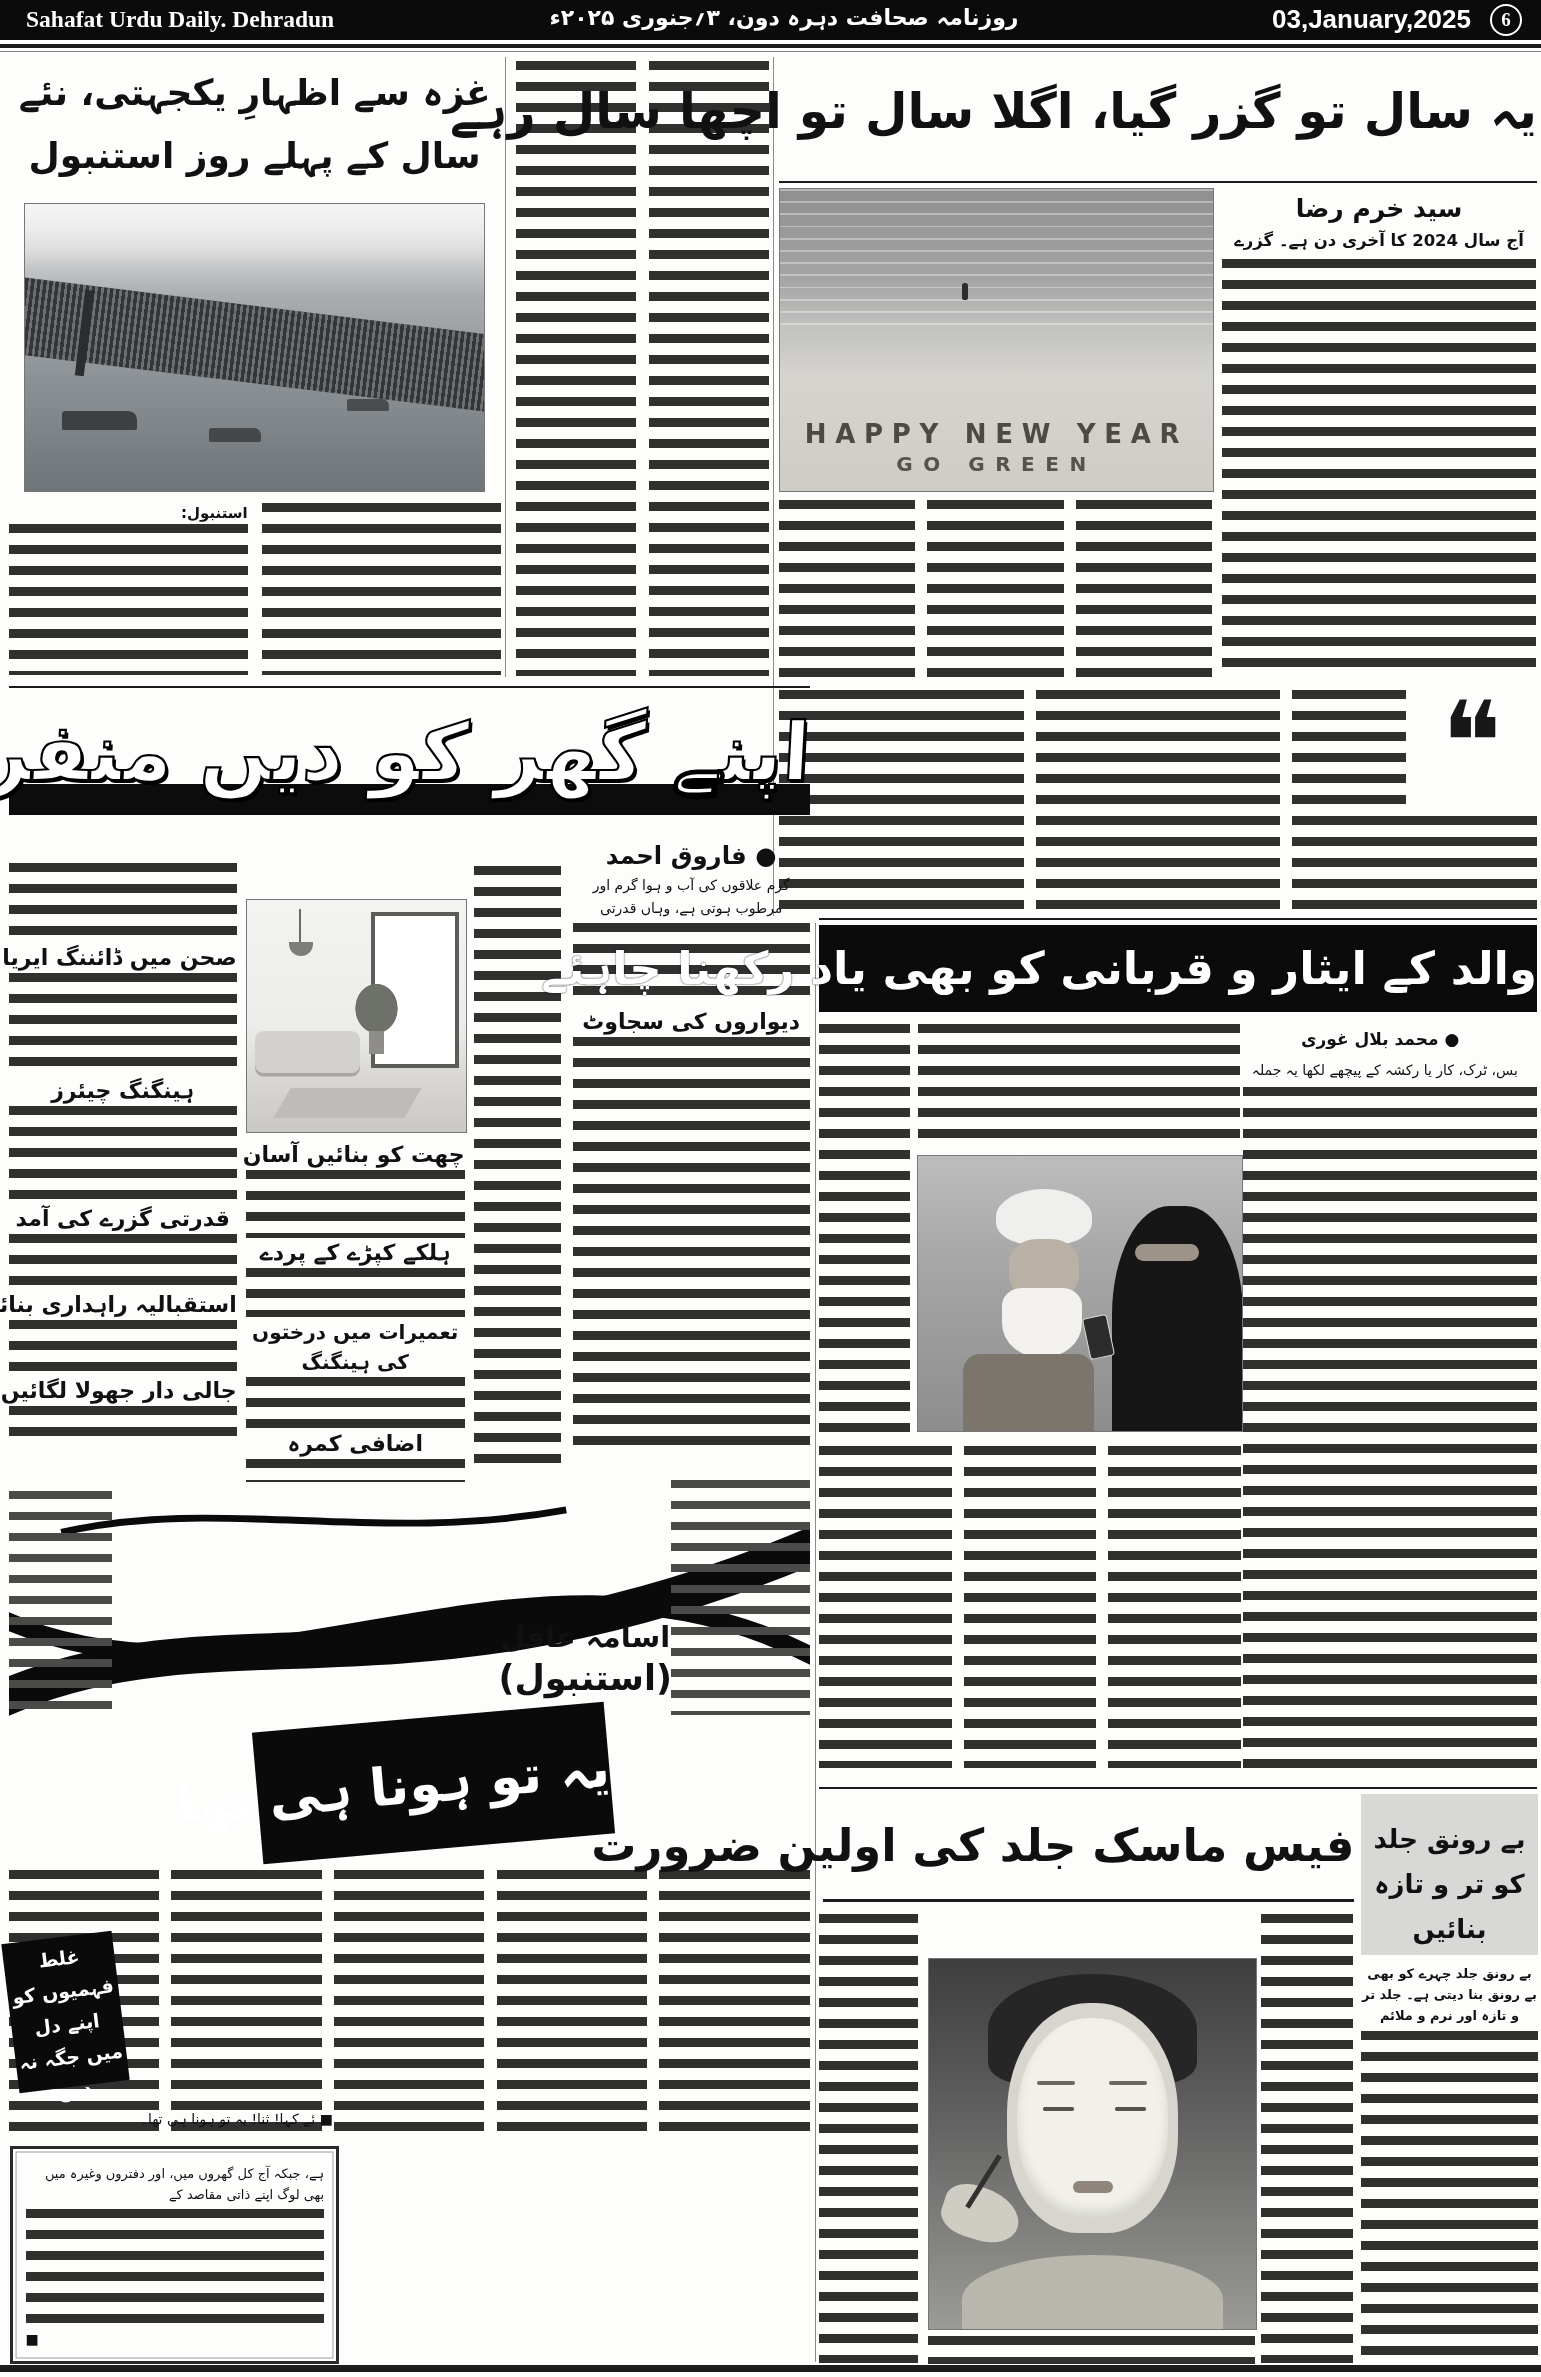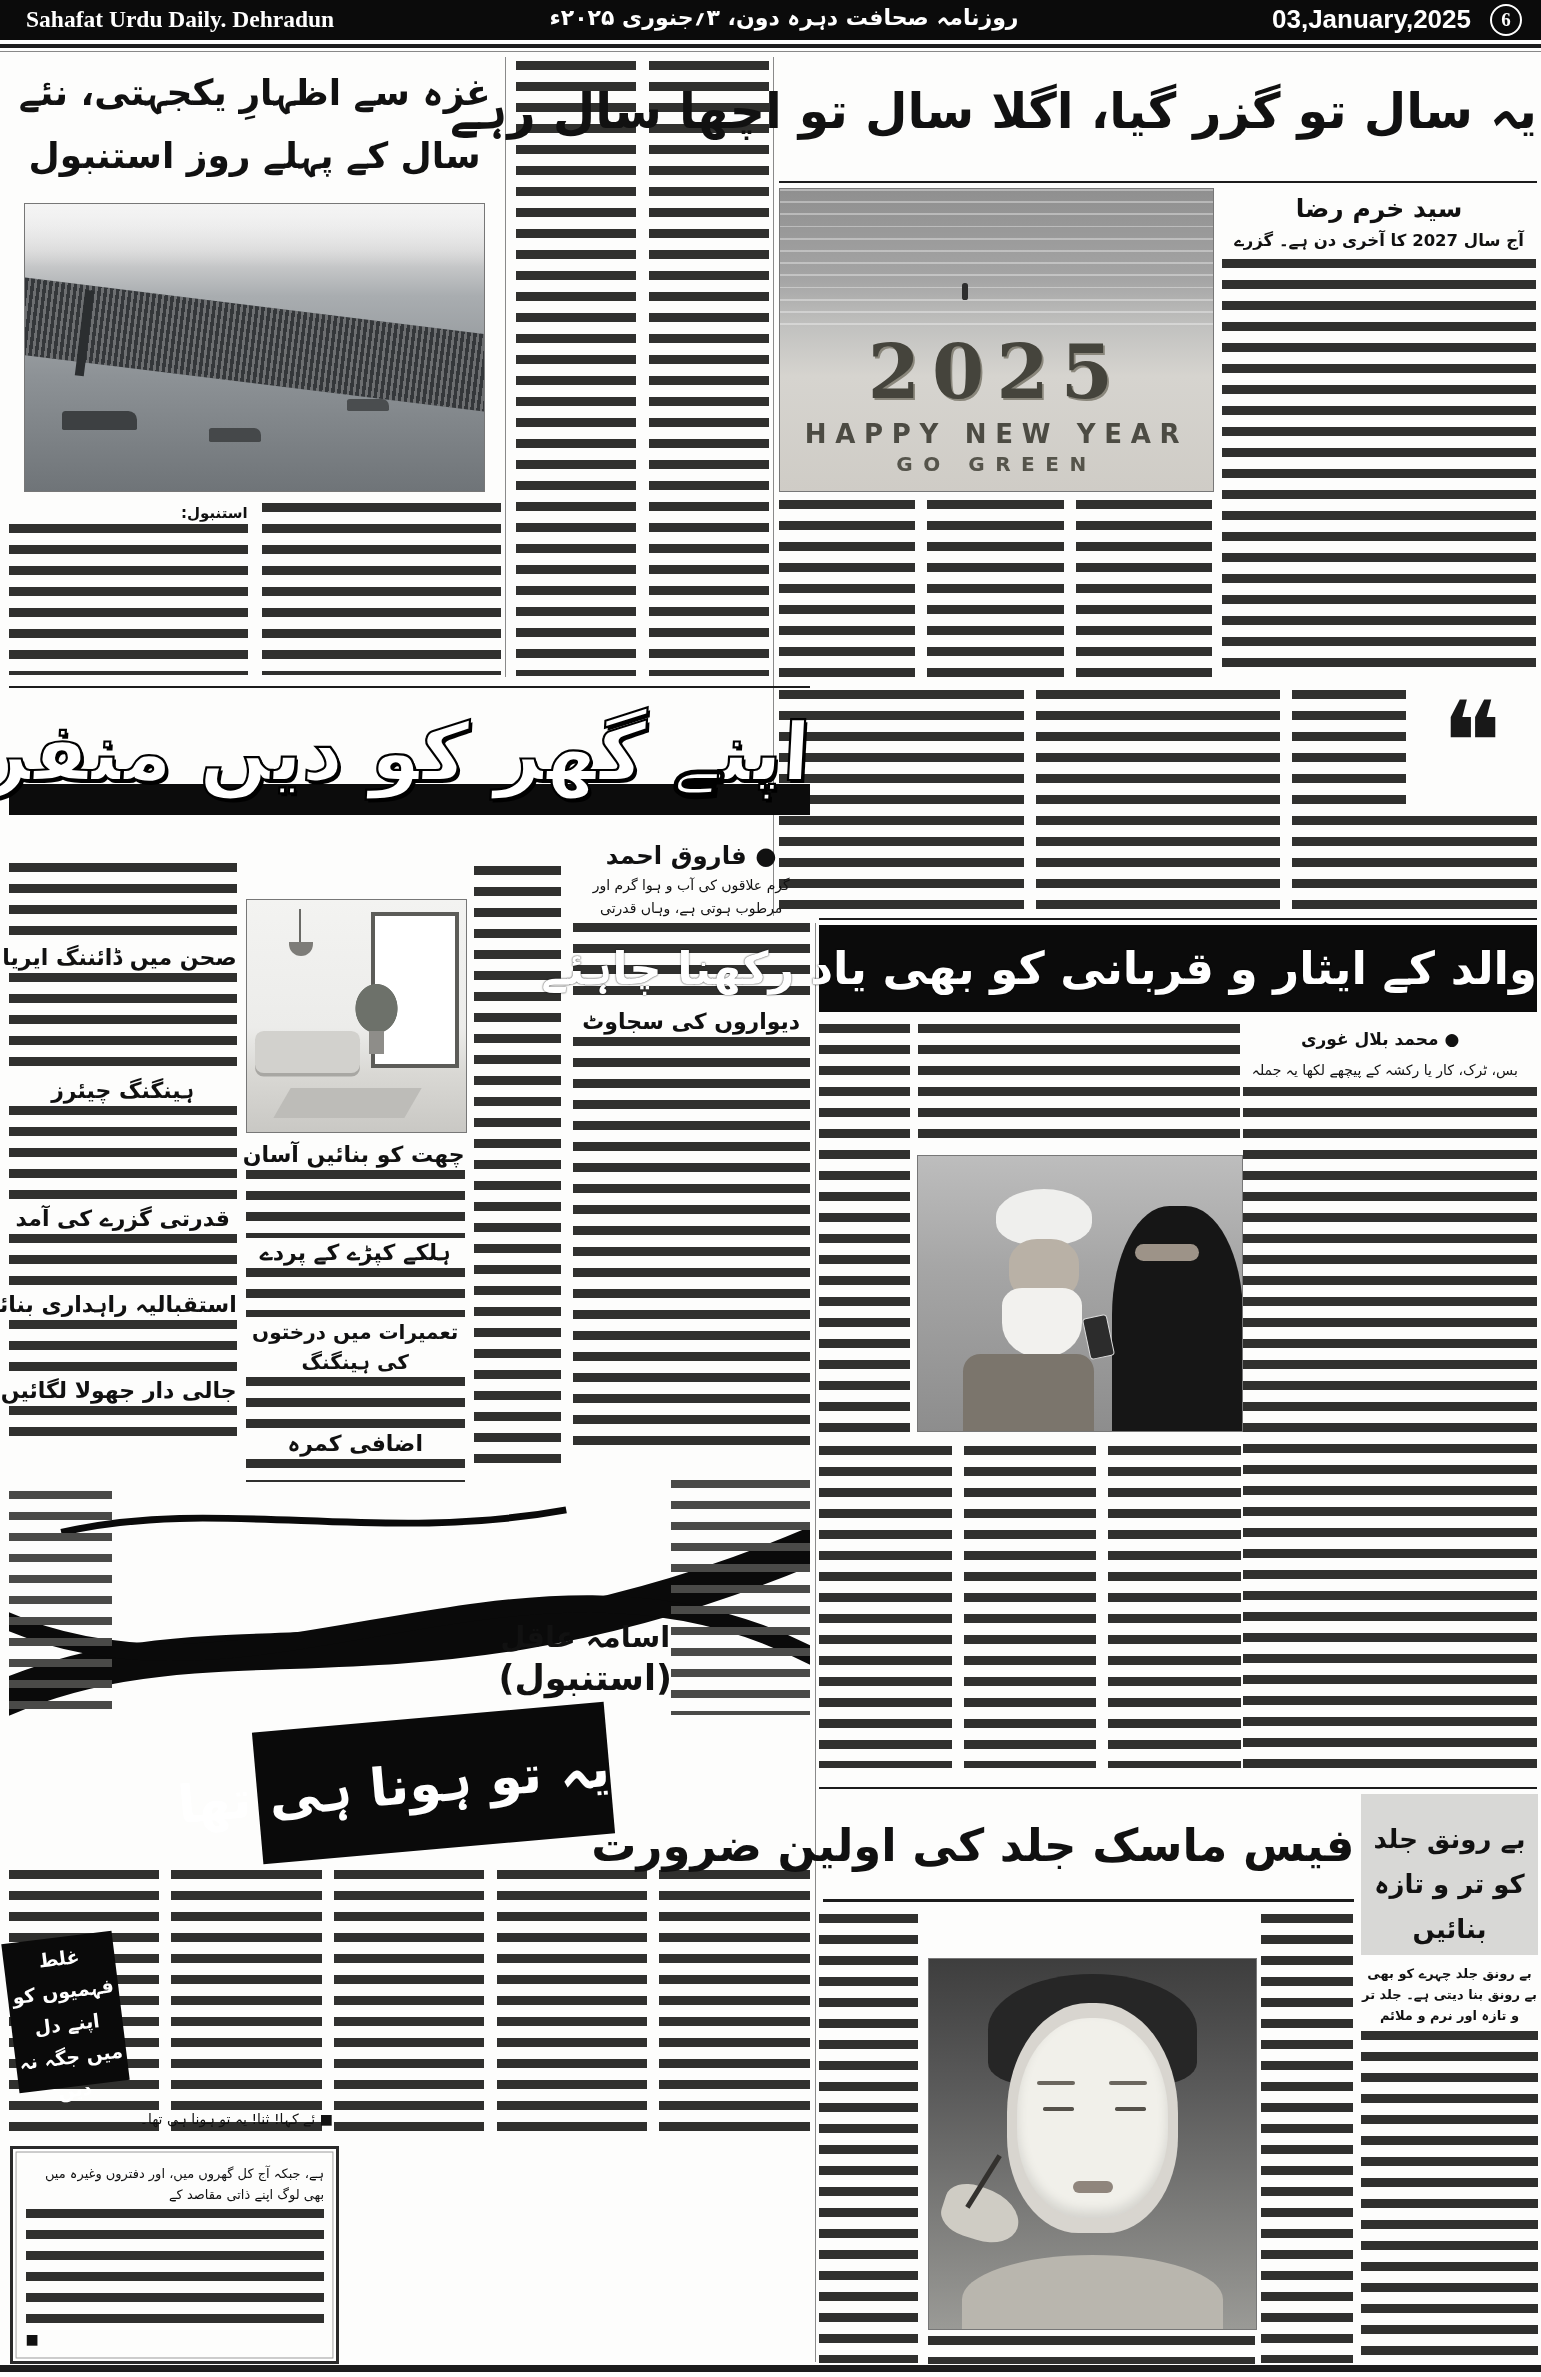--- a/index.html
+++ b/index.html
@@ -64,28 +64,26 @@
     <div class="sim"></div>
     <div class="sim"></div>
   </div>
 
   <div class="abs" style="left:779px;top:52px;width:758px;height:631px;">
     <div class="abs rtl center hl" style="left:0;top:7px;width:758px;font-size:49px;line-height:105px;white-space:nowrap;">یہ سال تو گزر گیا، اگلا سال تو اچھا سال رہے</div>
     <div class="hrule" style="left:0;top:129px;width:758px;height:1.7px;"></div>
     <div class="photo" style="left:0;top:136px;width:433px;height:302px;background:linear-gradient(180deg,#8f8f8f 0%,#a5a5a5 30%,#c2c2c0 46%,#d6d4cf 62%,#cfccc6 100%);">
       <div class="abs" style="left:0;top:0;width:100%;height:45%;background-image:repeating-linear-gradient(to bottom,rgba(255,255,255,.35) 0 1.7px,transparent 1.7px 12.2px);"></div>
       <div class="abs" style="left:42%;top:31%;width:6.1px;height:17.4px;background:#2e2e2e;border-radius:2.6px;"></div>
-      <div class="abs center" style="left:0;top:46%;width:100%;font-weight:bold;font-size:75px;letter-spacing:12.2px;color:#45443c;
-                  font-family:'DejaVu Serif',serif;text-shadow:1.7px 1.7px 0 #8a877c;">2025</div>
       <div class="abs center" style="left:0;top:76%;width:100%;font-weight:bold;font-size:26px;letter-spacing:8.7px;color:#4c4b43;">HAPPY NEW YEAR</div>
       <div class="abs center" style="left:0;top:87%;width:100%;font-weight:bold;font-size:20px;letter-spacing:10.5px;color:#55544b;">GO GREEN</div>
     </div>
     <div class="abs" style="left:443px;top:138px;width:314px;height:492px;">
       <div class="rtl center hl" style="font-size:25px;line-height:38px;">سید خرم رضا</div>
-      <div class="rtl center hl" style="font-size:16.5px;line-height:26px;">آج سال 2027 کا آخری دن ہے۔ گزرے</div>
+      <div class="rtl center hl" style="font-size:16.5px;line-height:26px;">آج سال 2024 کا آخری دن ہے۔ گزرے</div>
       <div class="sim" style="margin-top:5.2px;height:418px;"></div>
     </div>
     <div class="abs cols" style="left:0;top:448px;width:433px;height:181px;">
       <div class="sim"></div>
       <div class="sim"></div>
       <div class="sim"></div>
     </div>
   </div>
 
   <div class="abs" style="left:779px;top:690px;width:758px;height:225px;">

